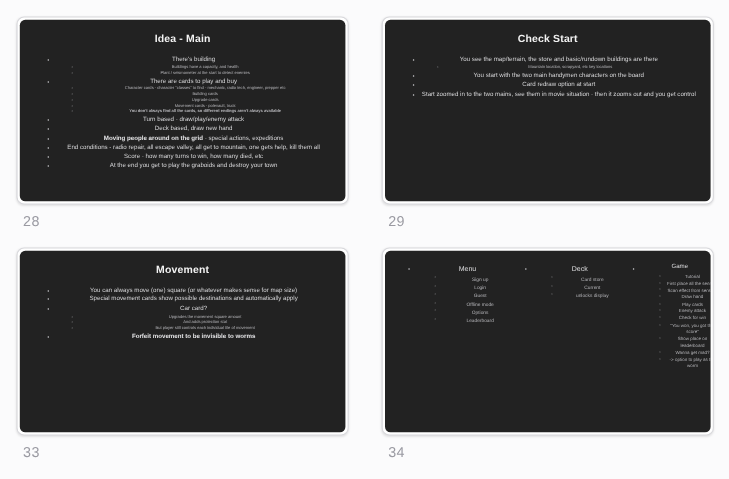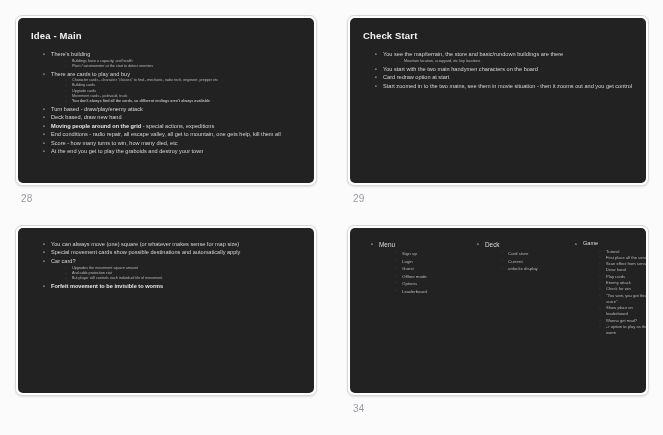--- a/index.html
+++ b/index.html
@@ -25,20 +25,21 @@
   }
 
   .slide-frame {
     width: 302px;
     height: 171px;
     background: #ffffff;
     border: 1px solid #d8d8dc;
     border-radius: 7px;
     padding: 2px;
     box-shadow: 0 1px 2px rgba(0,0,0,0.10);
+    text-align: center;
   }
 
   .slide-canvas {
     width: 100%;
     height: 100%;
     background: #222222;
     border-radius: 5px;
     padding: 12px 13px 8px 13px;
     overflow: hidden;
     position: relative;
@@ -47,21 +48,21 @@
   .slide-title {
     color: #f2f2f2;
     font-size: 9.5px;
     font-weight: bold;
     letter-spacing: 0.15px;
     margin-bottom: 9px;
   }
 
   .slide-number {
     color: #9a9aa2;
-    font-size: 10px;
+    font-size: 13px;
     margin: 7px 0 0 6px;
     letter-spacing: 0.3px;
   }
 
   ul.lvl1 {
     list-style: none;
     margin: 0;
     padding: 0 0 0 12px;
   }
 
@@ -216,20 +217,21 @@
               <span class="txt1">Start zoomed in to the two mains, see them in movie situation - then it zooms out and you get control</span>
             </li>
           </ul>
         </div>
       </div>
       <div class="slide-number">29</div>
     </div>
     <div class="slide-cell">
       <div class="slide-frame">
         <div class="slide-canvas">
+          <div class="slide-title">Movement</div>
           <ul class="lvl1">
             <li class="b1">
               <span class="txt1">You can always move (one) square (or whatever makes sense for map size)</span>
             </li>
             <li class="b1">
               <span class="txt1">Special movement cards show possible destinations and automatically apply</span>
             </li>
             <li class="b1">
               <span class="txt1">Car card?</span>
               <ul class="lvl2">
@@ -237,20 +239,21 @@
                 <li class="b2">And adds protection stat</li>
                 <li class="b2">But player still controls each individual tile of movement</li>
               </ul>
             </li>
             <li class="b1 strong">
               <span class="txt1">Forfeit movement to be invisible to worms</span>
             </li>
           </ul>
         </div>
       </div>
+      <div class="slide-number">33</div>
     </div>
     <div class="slide-cell">
       <div class="slide-frame">
         <div class="slide-canvas">
           <div class="cols">
             <div class="col col-menu">
               <ul class="lvl1">
                 <li class="b1">
                   <span class="txt1">Menu</span>
                   <ul class="lvl2">

